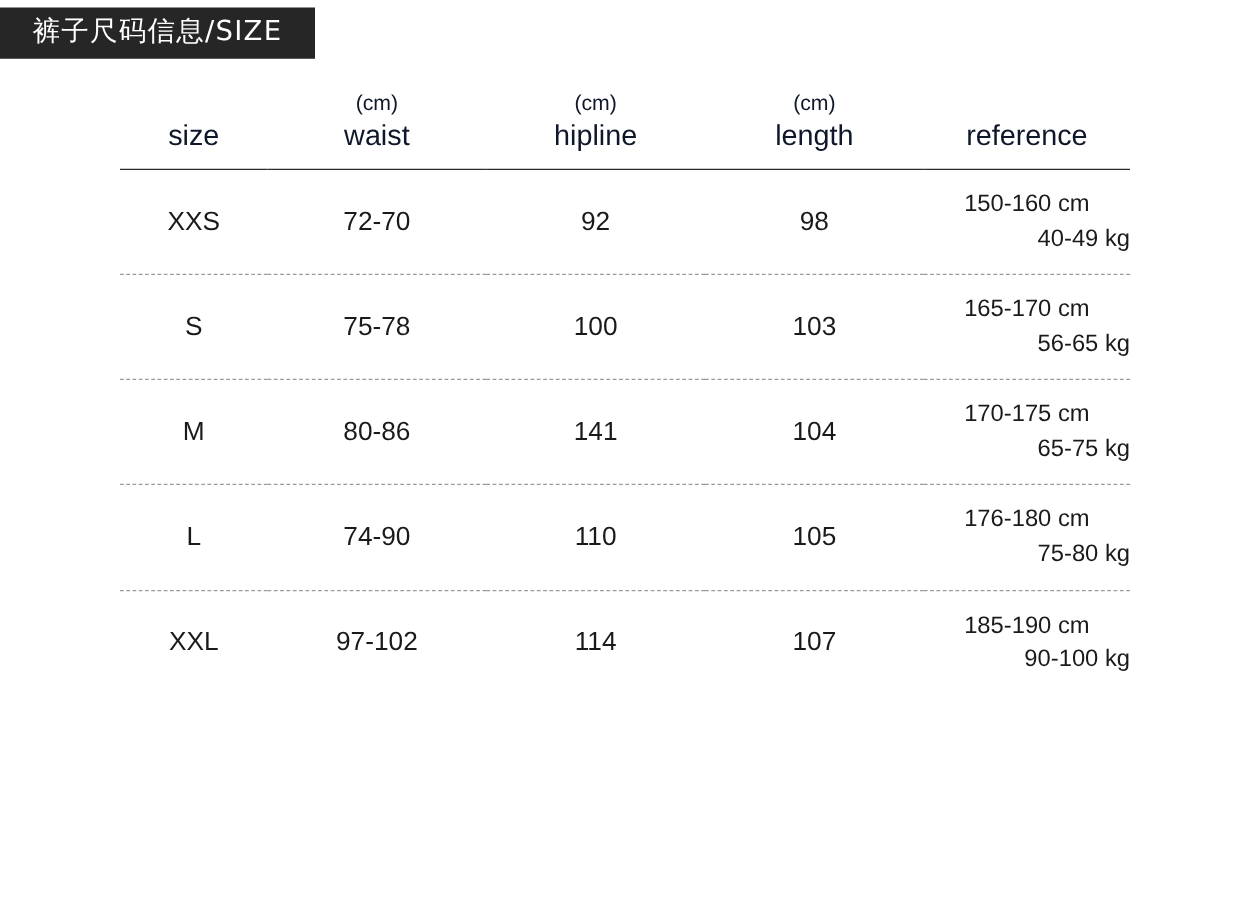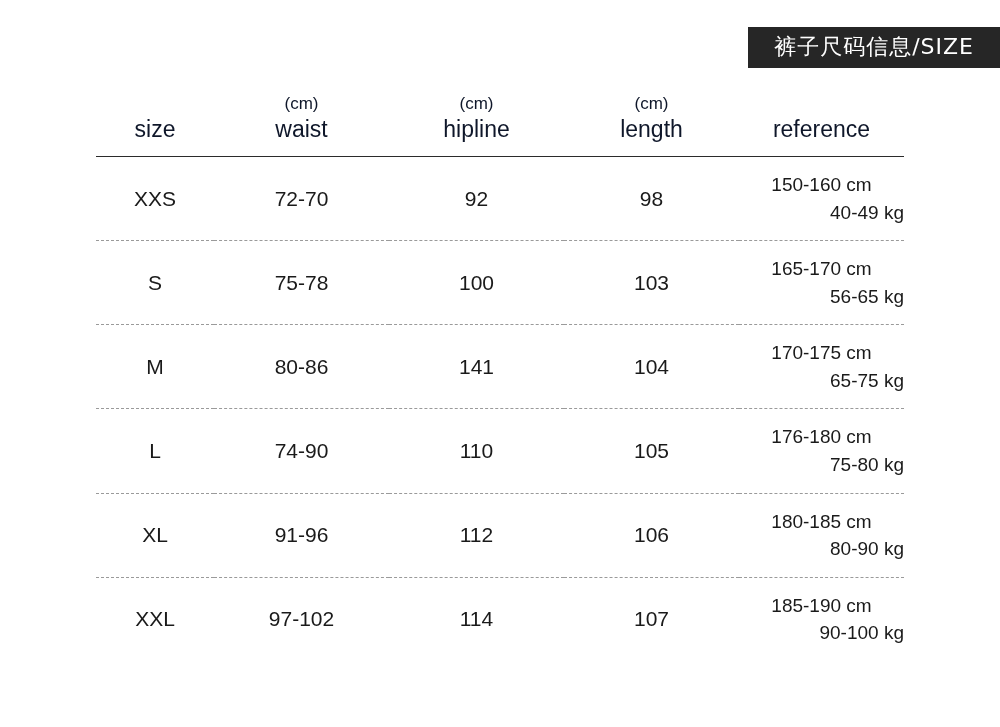--- a/index.html
+++ b/index.html
@@ -16,22 +16,22 @@
   }
   .page {
     position: relative;
     width: 1000px;
     height: 727px;
     box-sizing: border-box;
   }
   
   .title-wrap {
     display: flex;
-    justify-content: flex-end;
-    padding-top: 27px;
+    justify-content: flex-start;
+    padding-top: 6px;
   }
   .title-banner {
     background: #262626;
     color: #ffffff;
     font-size: 22px;
     letter-spacing: 1px;
     padding: 8px 26px 9px 26px;
     line-height: 1.1;
     font-family: "DejaVu Sans", sans-serif;
     white-space: nowrap;
@@ -176,30 +176,20 @@
           <td class="sizecell">L</td>
           <td>74-90</td>
           <td>110</td>
           <td>105</td>
           <td class="ref">
             <span class="nowrap">176-180 cm</span>
             <span class="line2 nowrap">75-80 kg</span>
           </td>
         </tr>
         <tr>
-          <td class="sizecell">XL</td>
-          <td>91-96</td>
-          <td>112</td>
-          <td>106</td>
-          <td class="ref">
-            <span class="nowrap">180-185 cm</span>
-            <span class="line2 nowrap">80-90 kg</span>
-          </td>
-        </tr>
-        <tr>
           <td class="sizecell">XXL</td>
           <td>97-102</td>
           <td>114</td>
           <td>107</td>
           <td class="ref">
             <span class="nowrap">185-190 cm</span>
             <span class="line2 nowrap">90-100 kg</span>
           </td>
         </tr>
       </tbody>

